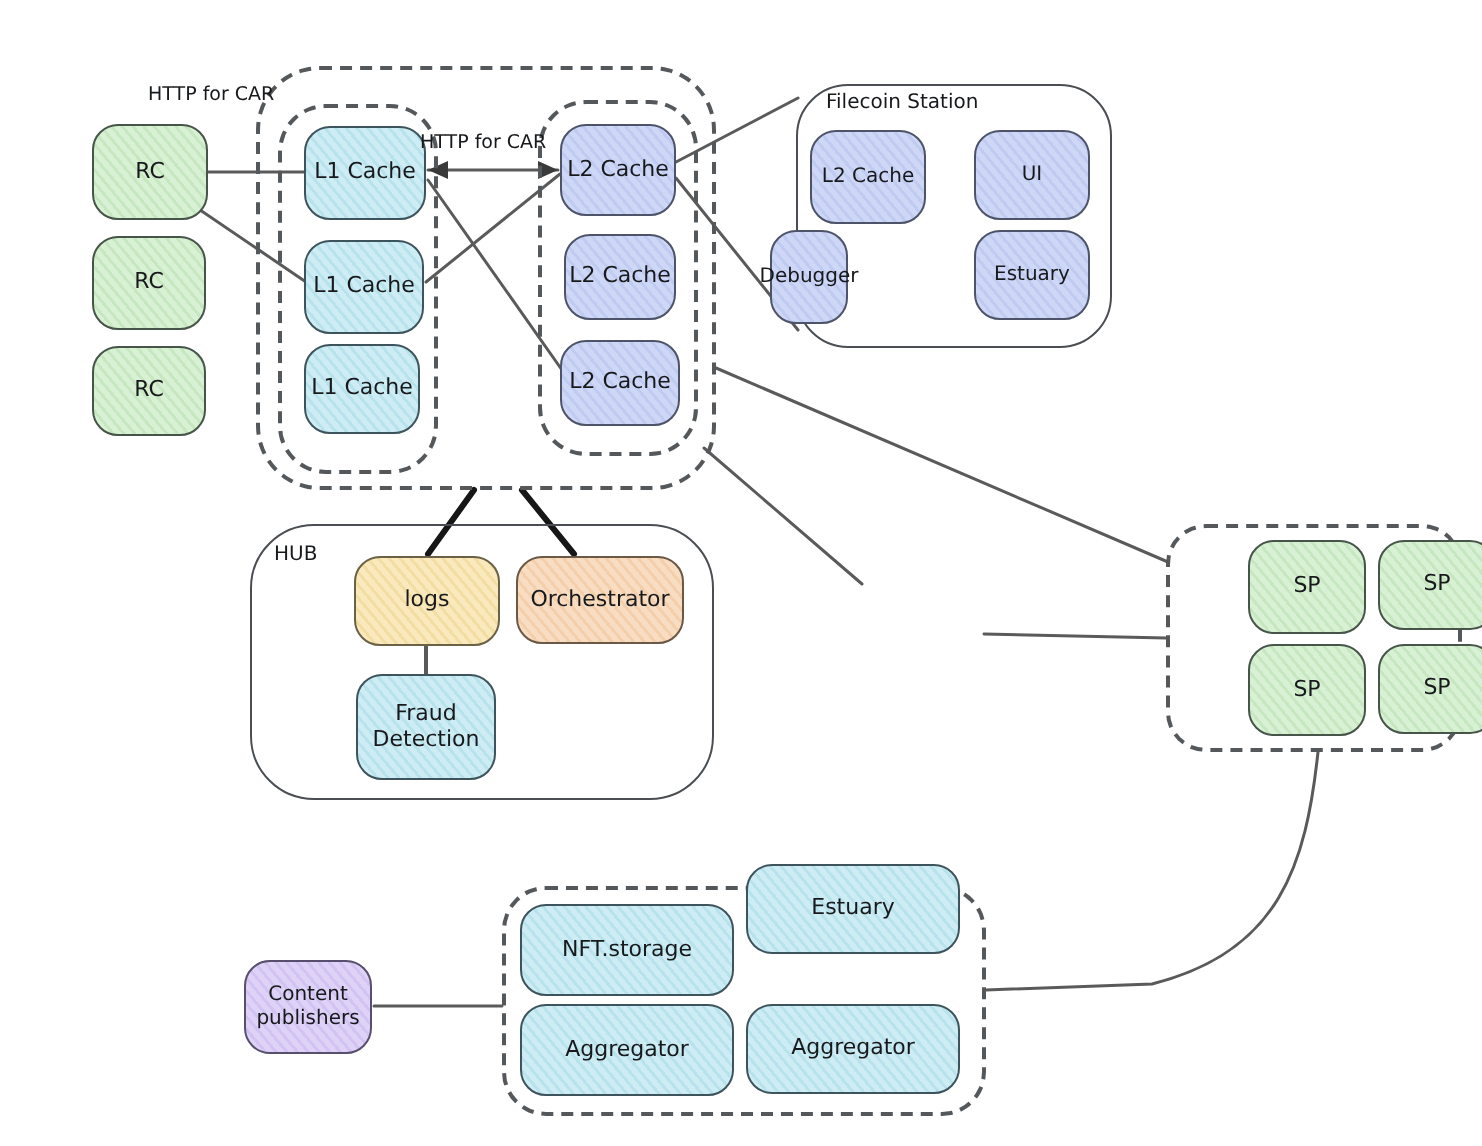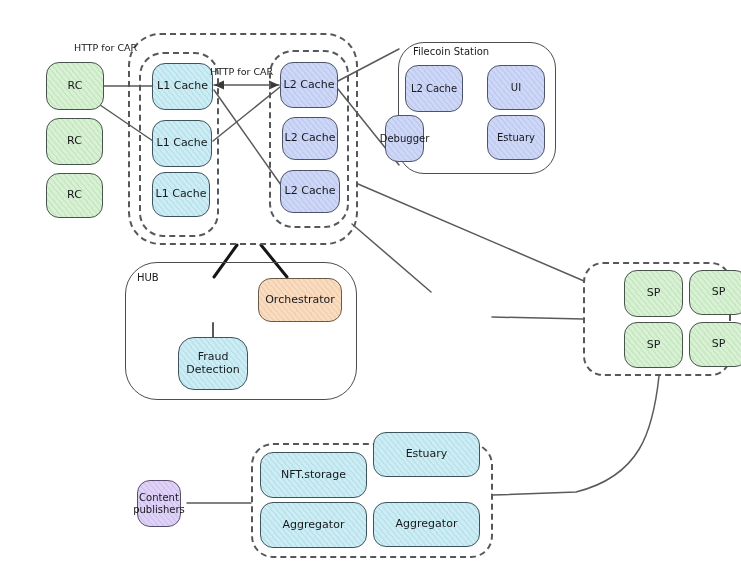--- a/index.html
+++ b/index.html
@@ -71,32 +71,33 @@
 
   <div class="container solidc" style="left:398px;top:42px;width:158px;height:132px;border-radius:26px;"></div>
   <div class="floatlabel" style="left:413px;top:46px;">Filecoin Station</div>
   <div class="node lavender fs10" style="left:405px;top:65px;width:58px;height:47px;"><span>L2 Cache</span></div>
   <div class="node lavender fs10" style="left:487px;top:65px;width:58px;height:45px;"><span>UI</span></div>
   <div class="node lavender fs10" style="left:385px;top:115px;width:39px;height:47px;"><span>Debugger</span></div>
   <div class="node lavender fs10" style="left:487px;top:115px;width:58px;height:45px;"><span>Estuary</span></div>
 
   <div class="container solidc" style="left:125px;top:262px;width:232px;height:138px;border-radius:32px;"></div>
   <div class="floatlabel" style="left:137px;top:272px;">HUB</div>
+  <div class="node yellow" style="left:177px;top:278px;width:73px;height:45px;"><span>logs</span></div>
   <div class="node orange" style="left:258px;top:278px;width:84px;height:44px;align-items:center;"><span>Orchestrator</span></div>
-  <div class="node cyan" style="left:178px;top:337px;width:70px;height:53px;border-radius:16px;"><span>Fraud
+  <div class="node cyan" style="left:178px;top:337px;width:70px;height:53px;"><span>Fraud
 Detection</span></div>
 
 
   <div class="container dashedc" style="left:583px;top:262px;width:148px;height:114px;border-radius:20px;"></div>
   <div class="node green" style="left:598px;top:270px;width:59px;height:47px;"><span>SP</span></div>
   <div class="node green" style="left:663px;top:270px;width:59px;height:45px;"><span>SP</span></div>
   <div class="node green" style="left:598px;top:322px;width:59px;height:46px;"><span>SP</span></div>
   <div class="node green" style="left:663px;top:322px;width:59px;height:45px;"><span>SP</span></div>
 
-  <div class="node purple fs10" style="left:137px;top:480px;width:44px;height:47px;align-items:center;"><span>Content
+  <div class="node purple fs10" style="left:122px;top:480px;width:64px;height:47px;align-items:center;"><span>Content
 publishers</span></div>
 
   <div class="container dashedc" style="left:251px;top:443px;width:242px;height:115px;border-radius:22px;"></div>
   <div class="node cyan" style="left:260px;top:452px;width:107px;height:46px;"><span>NFT.storage</span></div>
   <div class="node cyan" style="left:373px;top:432px;width:107px;height:45px;"><span>Estuary</span></div>
   <div class="node cyan" style="left:260px;top:502px;width:107px;height:46px;"><span>Aggregator</span></div>
   <div class="node cyan" style="left:373px;top:502px;width:107px;height:45px;"><span>Aggregator</span></div>
 
 </div>
 

